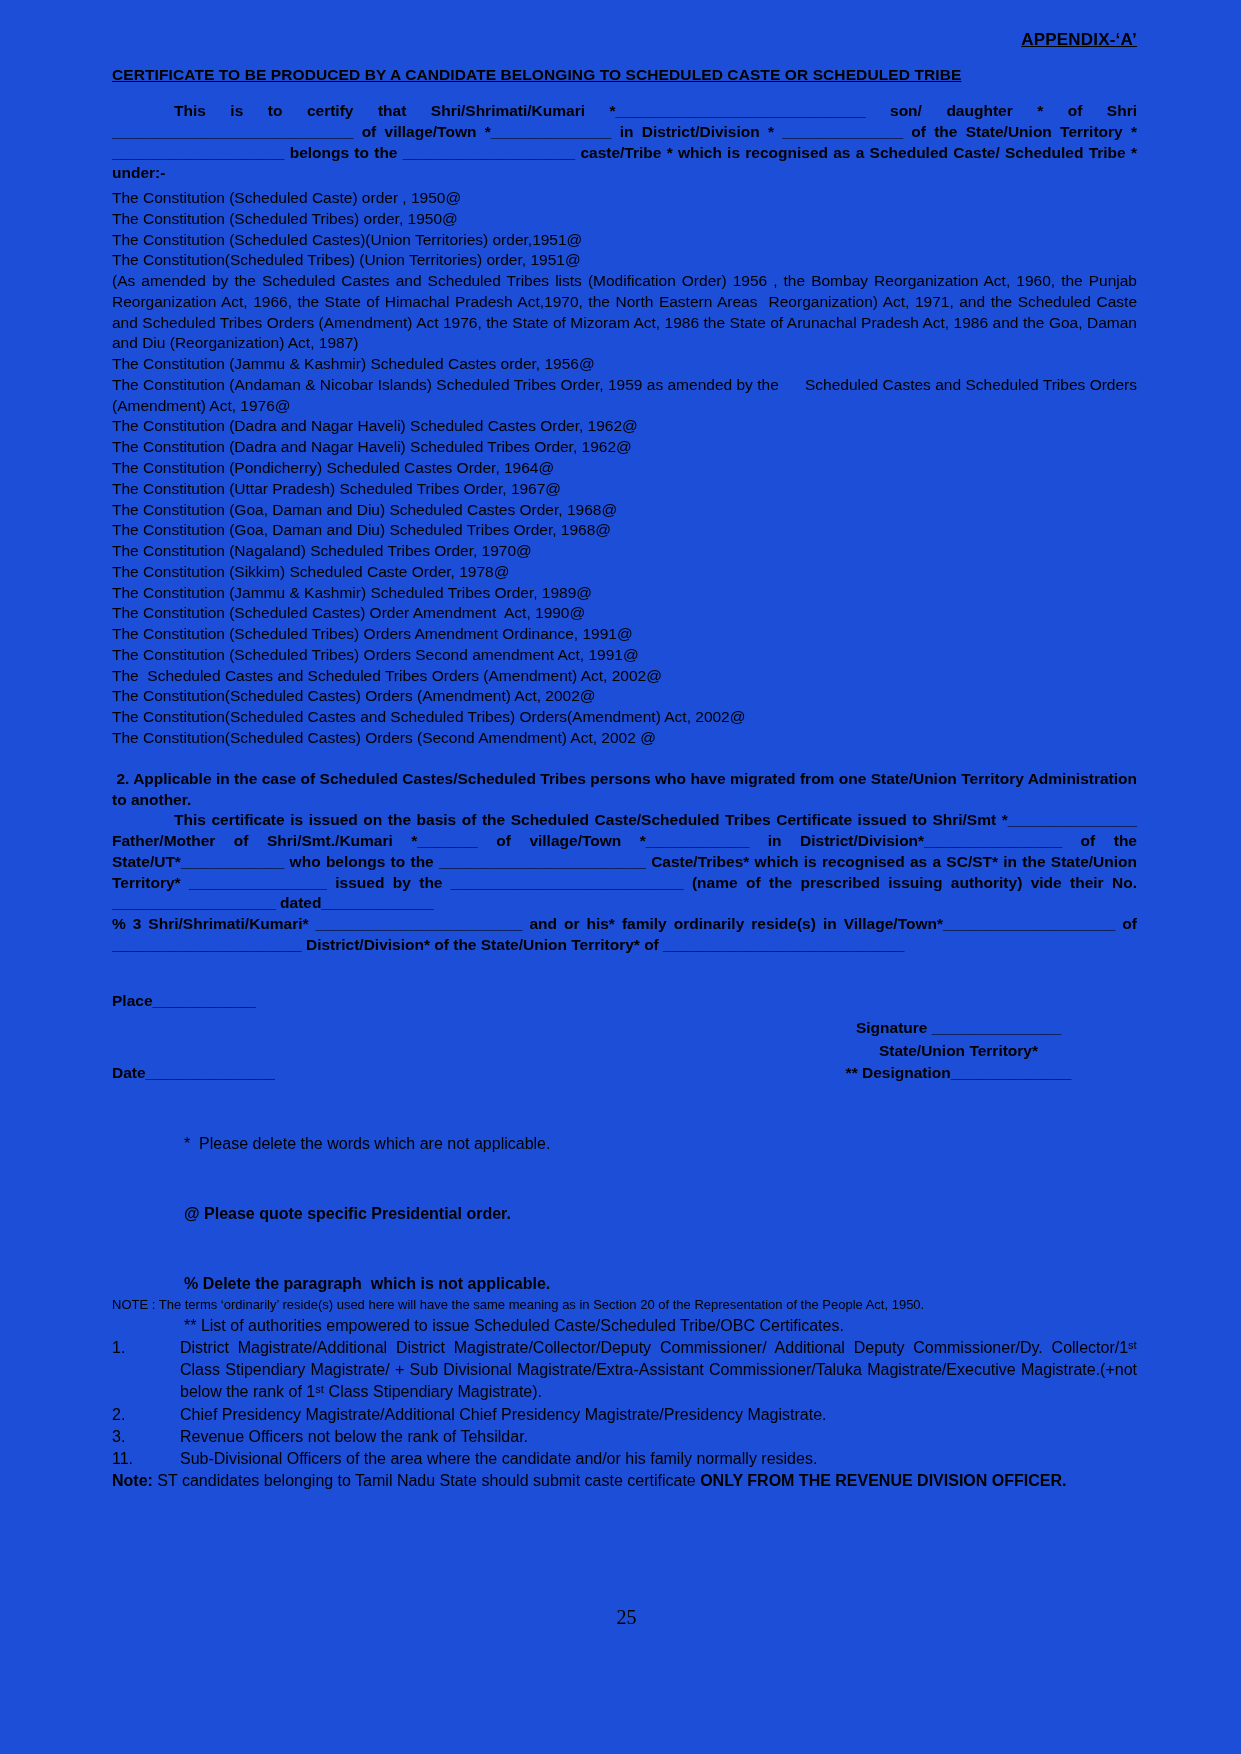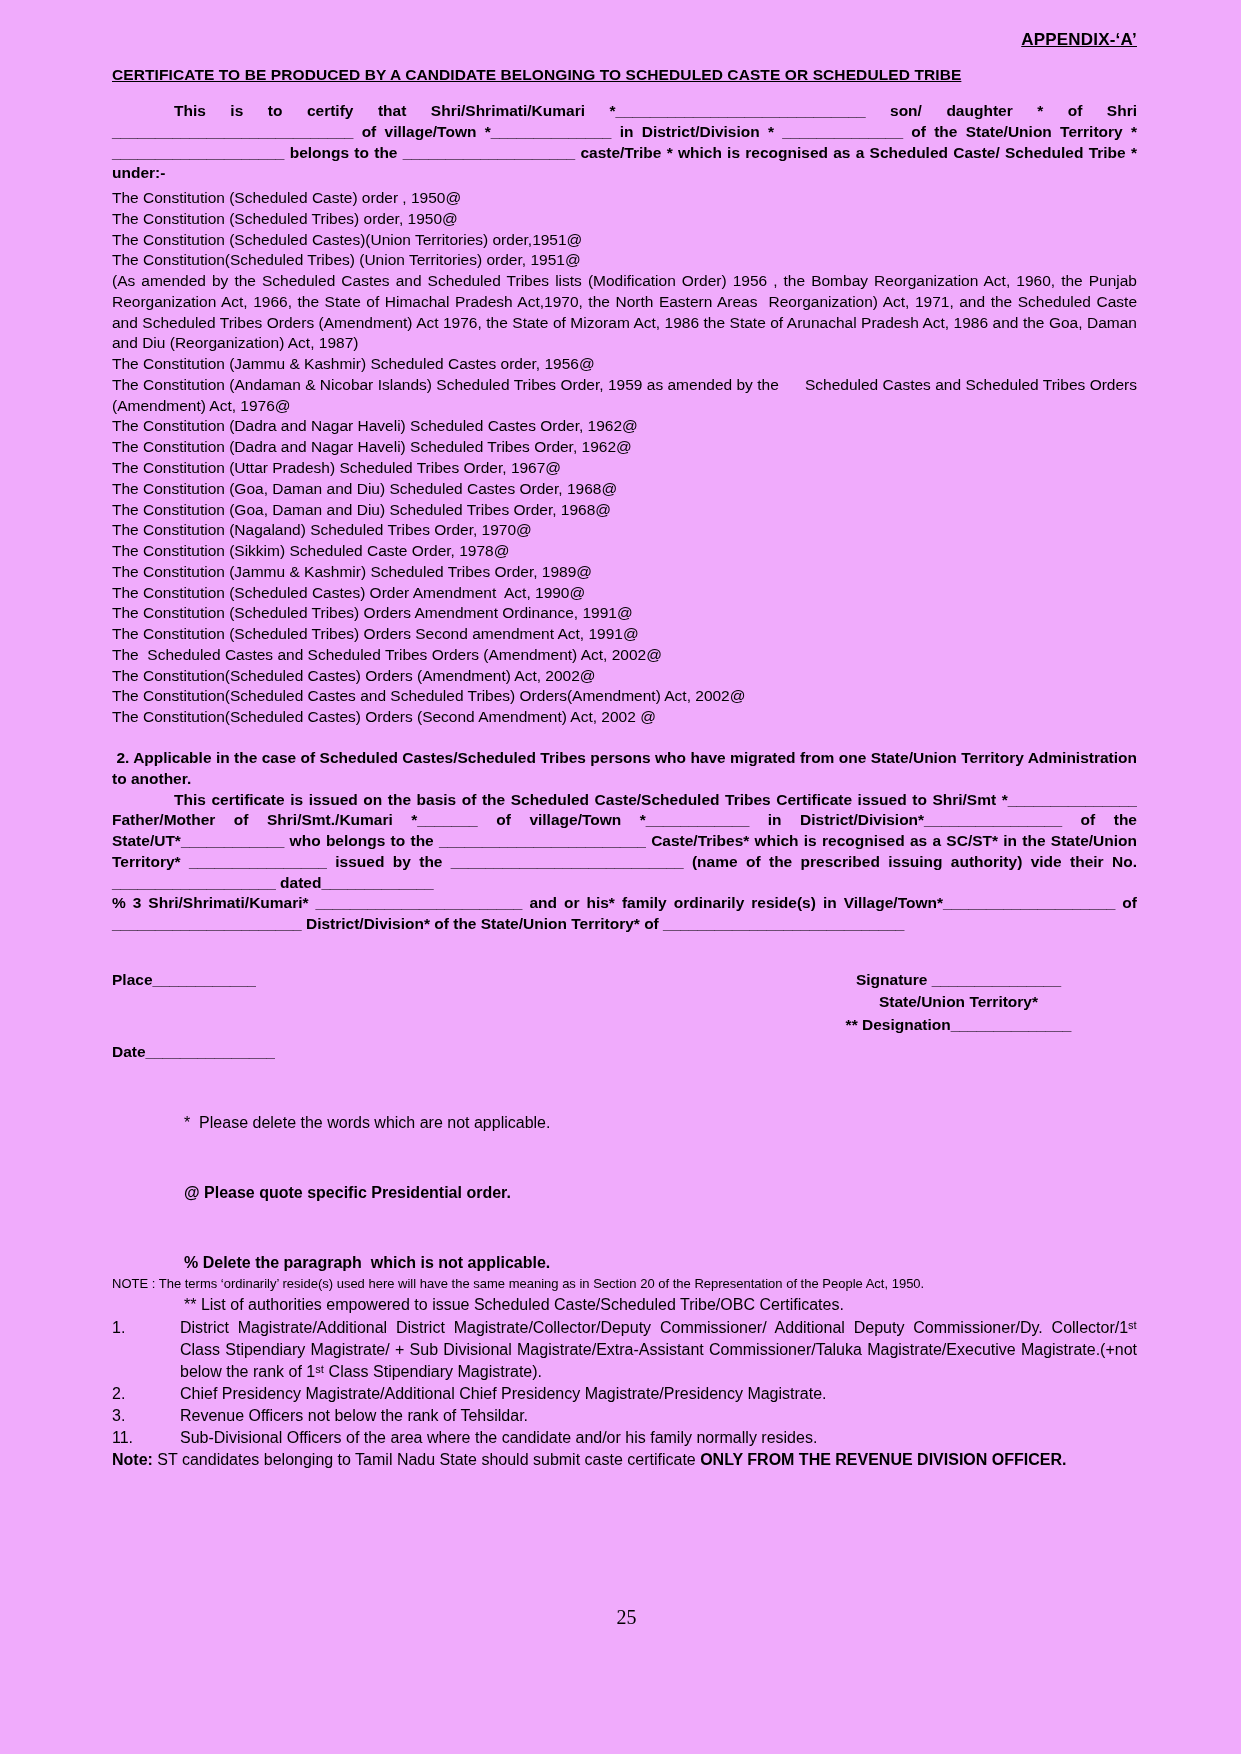--- a/index.html
+++ b/index.html
@@ -1,19 +1,19 @@
 <!DOCTYPE html>
 <html><head>
 <meta charset="utf-8">
 <style>
   html,body{margin:0;padding:0;background:#ffffff;}
   .page{
     position:relative;
     width:1241px;height:1754px;
-    background:#f0abfc;color:#000000;
+    background:#1d4ed8;color:#000000;
     padding:30px 104px 0 112px;
     box-sizing:border-box;
     font-family:"Liberation Sans","DejaVu Sans",sans-serif;
     font-size:15.5px;
   }
   .appendix{
     text-align:right;font-weight:bold;font-size:17px;
     text-decoration:underline;letter-spacing:.2px;
   }
   .doc-title{
@@ -22,21 +22,21 @@
   }
   .para{white-space:pre-wrap;text-align:justify;line-height:1.34;}
   .b{font-weight:bold;}
   .indent{text-indent:62px;}
   .para1{margin-top:17px;}
   .orders{margin-top:4px;line-height:1.34;}
   .orders > div{text-align:justify;white-space:pre-wrap;}
   .p2head{margin-top:20px;}
   .sign-block{
     margin-top:34px;display:flex;justify-content:space-between;
-    align-items:flex-start;font-weight:bold;line-height:1.45;
+    align-items:flex-end;font-weight:bold;line-height:1.45;
   }
   .sb-left{display:flex;flex-direction:column;}
   .sb-left .date-line{margin-top:50px;}
   .sb-right{width:345px;margin-right:6px;text-align:center;}
   .footnotes{margin-top:3px;padding-left:72px;font-size:16px;line-height:1.38;}
   .footnotes > div{white-space:pre-wrap;margin-top:48px;}
   .note-para{font-size:13px;margin-top:1px;}
   .auth-intro{padding-left:72px;font-size:16px;margin-top:2px;line-height:1.38;}
   .authorities{font-size:16px;line-height:1.38;}
   .auth-row{display:flex;}
@@ -62,20 +62,21 @@
   <div class="orders">
       <div>The Constitution (Scheduled Caste) order , 1950@</div>
       <div>The Constitution (Scheduled Tribes) order, 1950@</div>
       <div>The Constitution (Scheduled Castes)(Union Territories) order,1951@</div>
       <div>The Constitution(Scheduled Tribes) (Union Territories) order, 1951@</div>
       <div>(As amended by the Scheduled Castes and Scheduled Tribes lists (Modification Order) 1956 , the Bombay Reorganization Act, 1960, the Punjab Reorganization Act, 1966, the State of Himachal Pradesh Act,1970, the North Eastern Areas  Reorganization) Act, 1971, and the Scheduled Caste and Scheduled Tribes Orders (Amendment) Act 1976, the State of Mizoram Act, 1986 the State of Arunachal Pradesh Act, 1986 and the Goa, Daman and Diu (Reorganization) Act, 1987)</div>
       <div>The Constitution (Jammu &amp; Kashmir) Scheduled Castes order, 1956@</div>
       <div>The Constitution (Andaman &amp; Nicobar Islands) Scheduled Tribes Order, 1959 as amended by the      Scheduled Castes and Scheduled Tribes Orders (Amendment) Act, 1976@</div>
       <div>The Constitution (Dadra and Nagar Haveli) Scheduled Castes Order, 1962@</div>
       <div>The Constitution (Dadra and Nagar Haveli) Scheduled Tribes Order, 1962@</div>
+      <div>The Constitution (Pondicherry) Scheduled Castes Order, 1964@</div>
       <div>The Constitution (Uttar Pradesh) Scheduled Tribes Order, 1967@</div>
       <div>The Constitution (Goa, Daman and Diu) Scheduled Castes Order, 1968@</div>
       <div>The Constitution (Goa, Daman and Diu) Scheduled Tribes Order, 1968@</div>
       <div>The Constitution (Nagaland) Scheduled Tribes Order, 1970@</div>
       <div>The Constitution (Sikkim) Scheduled Caste Order, 1978@</div>
       <div>The Constitution (Jammu &amp; Kashmir) Scheduled Tribes Order, 1989@</div>
       <div>The Constitution (Scheduled Castes) Order Amendment  Act, 1990@</div>
       <div>The Constitution (Scheduled Tribes) Orders Amendment Ordinance, 1991@</div>
       <div>The Constitution (Scheduled Tribes) Orders Second amendment Act, 1991@</div>
       <div>The  Scheduled Castes and Scheduled Tribes Orders (Amendment) Act, 2002@</div>

